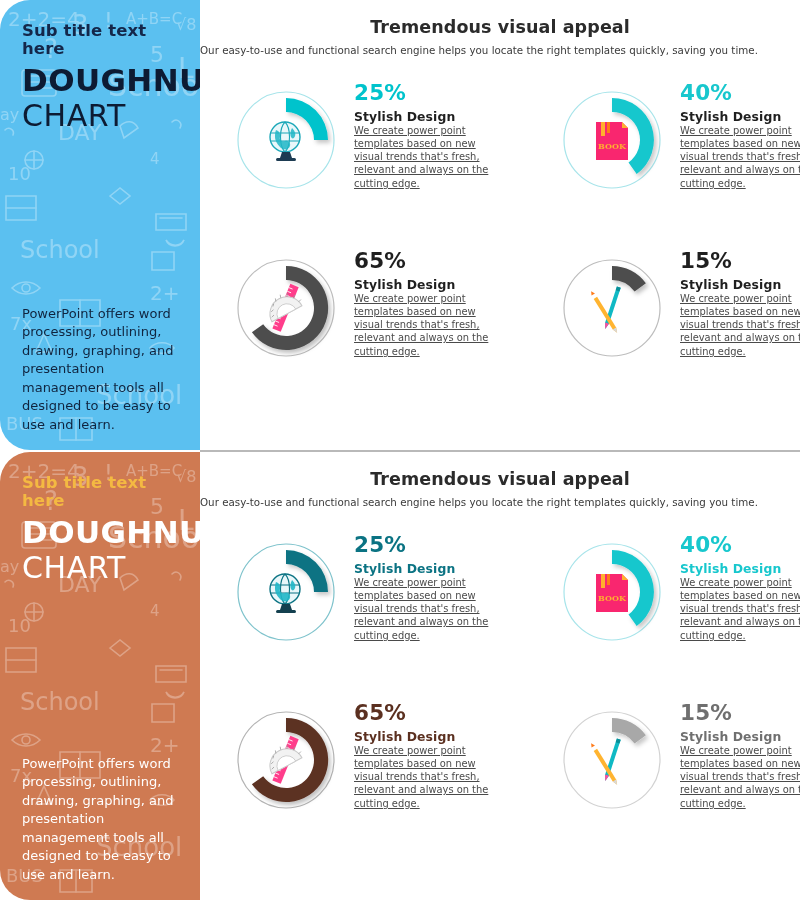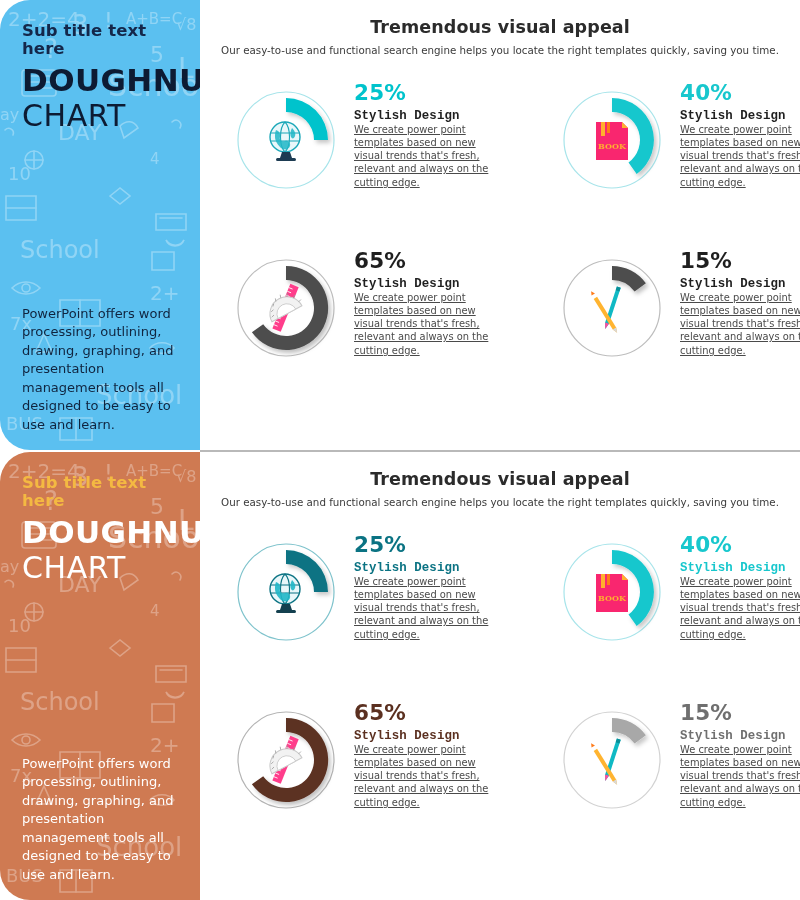--- a/index.html
+++ b/index.html
@@ -62,38 +62,38 @@
   .panel-orange .panel-foot { color: #ffffff; bottom: 16px; }
 
   
   .content { position: absolute; left: 200px; top: 0; width: 600px; height: 100%; }
 
   .head-title {
     text-align: center; font-size: 17.5px; font-weight: 700;
     color: #2b2b2b; margin-top: 17px; letter-spacing: .1px;
   }
   .head-sub {
-    text-align: center; font-size: 10.3px; font-weight: 400;
+    text-align: left; font-size: 10.3px; font-weight: 400;
     color: #3a3a3a; margin-top: 7px;
   }
 
   .grid {
     position: absolute; left: 0; top: 78px; width: 603px;
     display: grid; grid-template-columns: 272px 272px; column-gap: 16px; row-gap: 22px;
     padding-left: 28px;
     gap: 48px;
   }
 
   .card { display: flex; align-items: flex-start; }
   .donut-wrap { position: relative; width: 116px; height: 116px; flex: 0 0 116px; margin-top: 4px;}
   .donut-wrap svg { display: block; overflow: visible; }
 
   .card-text { margin-left: 10px; padding-top: 4px; width: 140px; }
   .pct { font-size: 21.5px; font-weight: 700; line-height: 1; letter-spacing: .2px; }
-  .sd  { font-size: 12.4px; font-weight: 700; margin-top: 5px; letter-spacing: .1px; font-family: Liberation Mono, monospace; }
+  .sd  { font-size: 12.4px; font-weight: 700; margin-top: 5px; letter-spacing: .1px; }
   .desc{ font-size: 9.9px; font-weight: 400; color: #4a4a4a; line-height: 1.34; margin-top: 0; text-decoration: underline; }
 
   
   .grid .card:nth-child(2) .donut-wrap,
   .grid .card:nth-child(4) .donut-wrap { margin-left: 6px; }
 </style>
 </head>
 <body>
 
 <div class="page">

